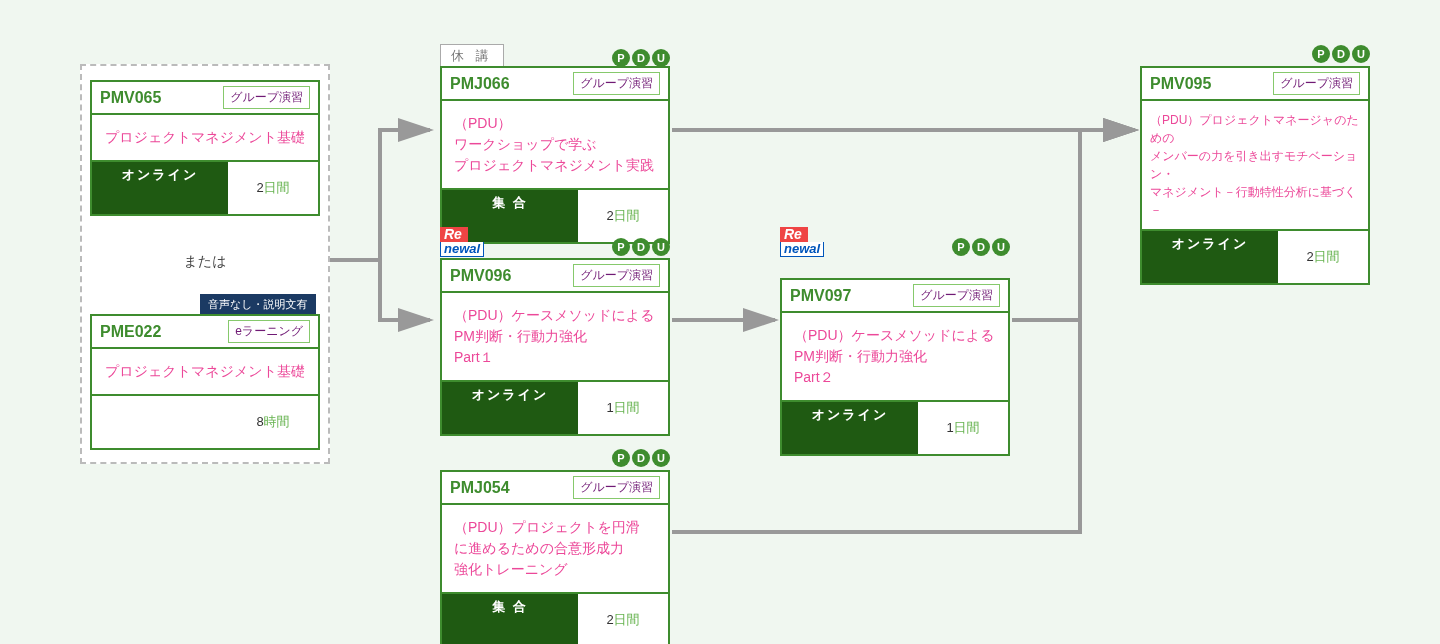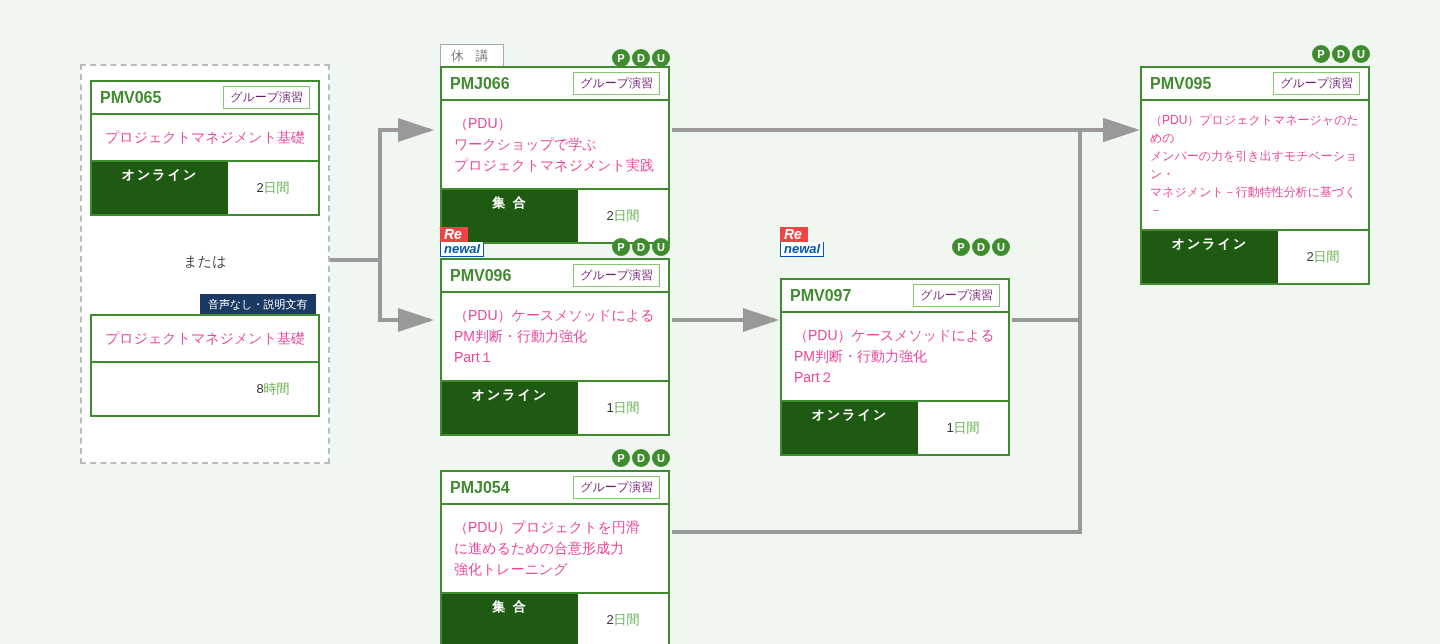--- a/index.html
+++ b/index.html
@@ -203,20 +203,24 @@
     <div class="card-title">プロジェクトマネジメント基礎</div>
     <div class="card-footer">
       <div class="mode">オンライン</div>
       <div class="dur"><span>2</span><span class="unit">日間</span></div>
     </div>
   </div>
 
   <div class="note-badge" style="left:200px; top:294px;">音声なし・説明文有</div>
 
   <div class="card" style="left:90px; top:314px;">
+    <div class="card-header">
+      <span class="card-code">PME022</span>
+      <span class="card-type">eラーニング</span>
+    </div>
     <div class="card-title">プロジェクトマネジメント基礎</div>
     <div class="card-footer">
       <div class="mode blank"></div>
       <div class="dur"><span>8</span><span class="unit">時間</span></div>
     </div>
   </div>
 
   <div class="badge-container" style="left:440px; top:44px;">
     <span class="cancelled">休 講</span>
     <span class="pdu-pill">

